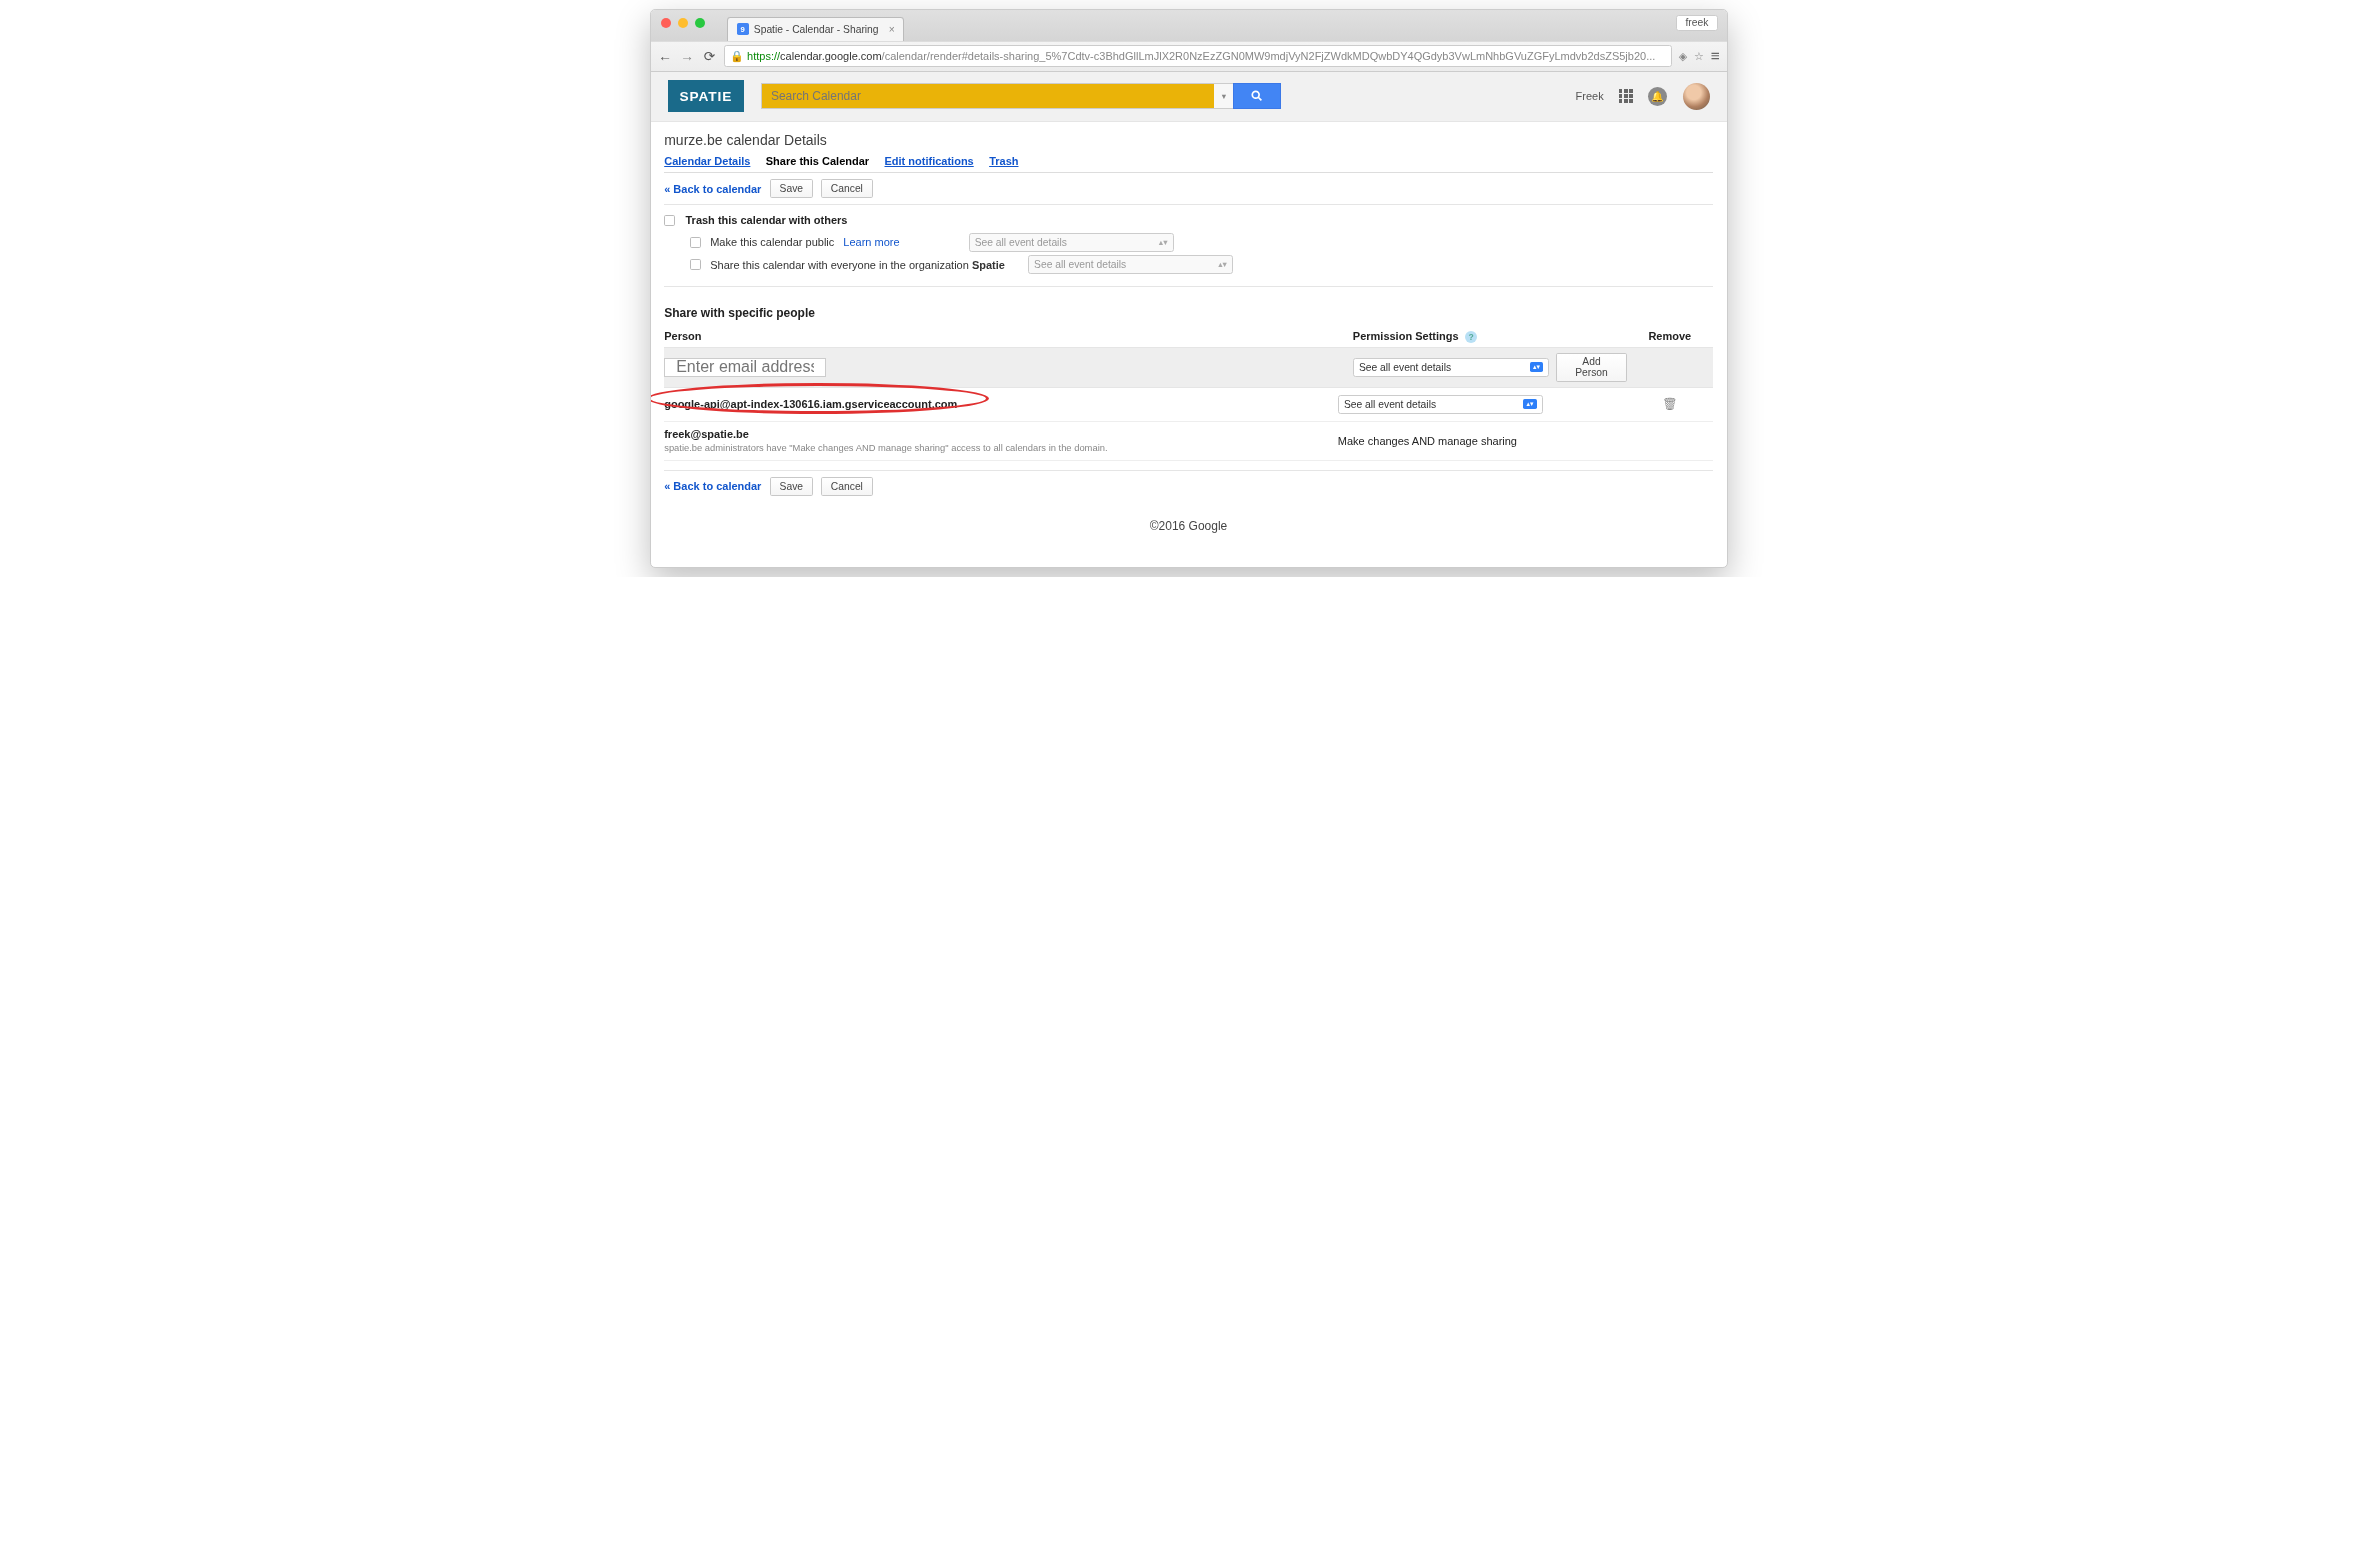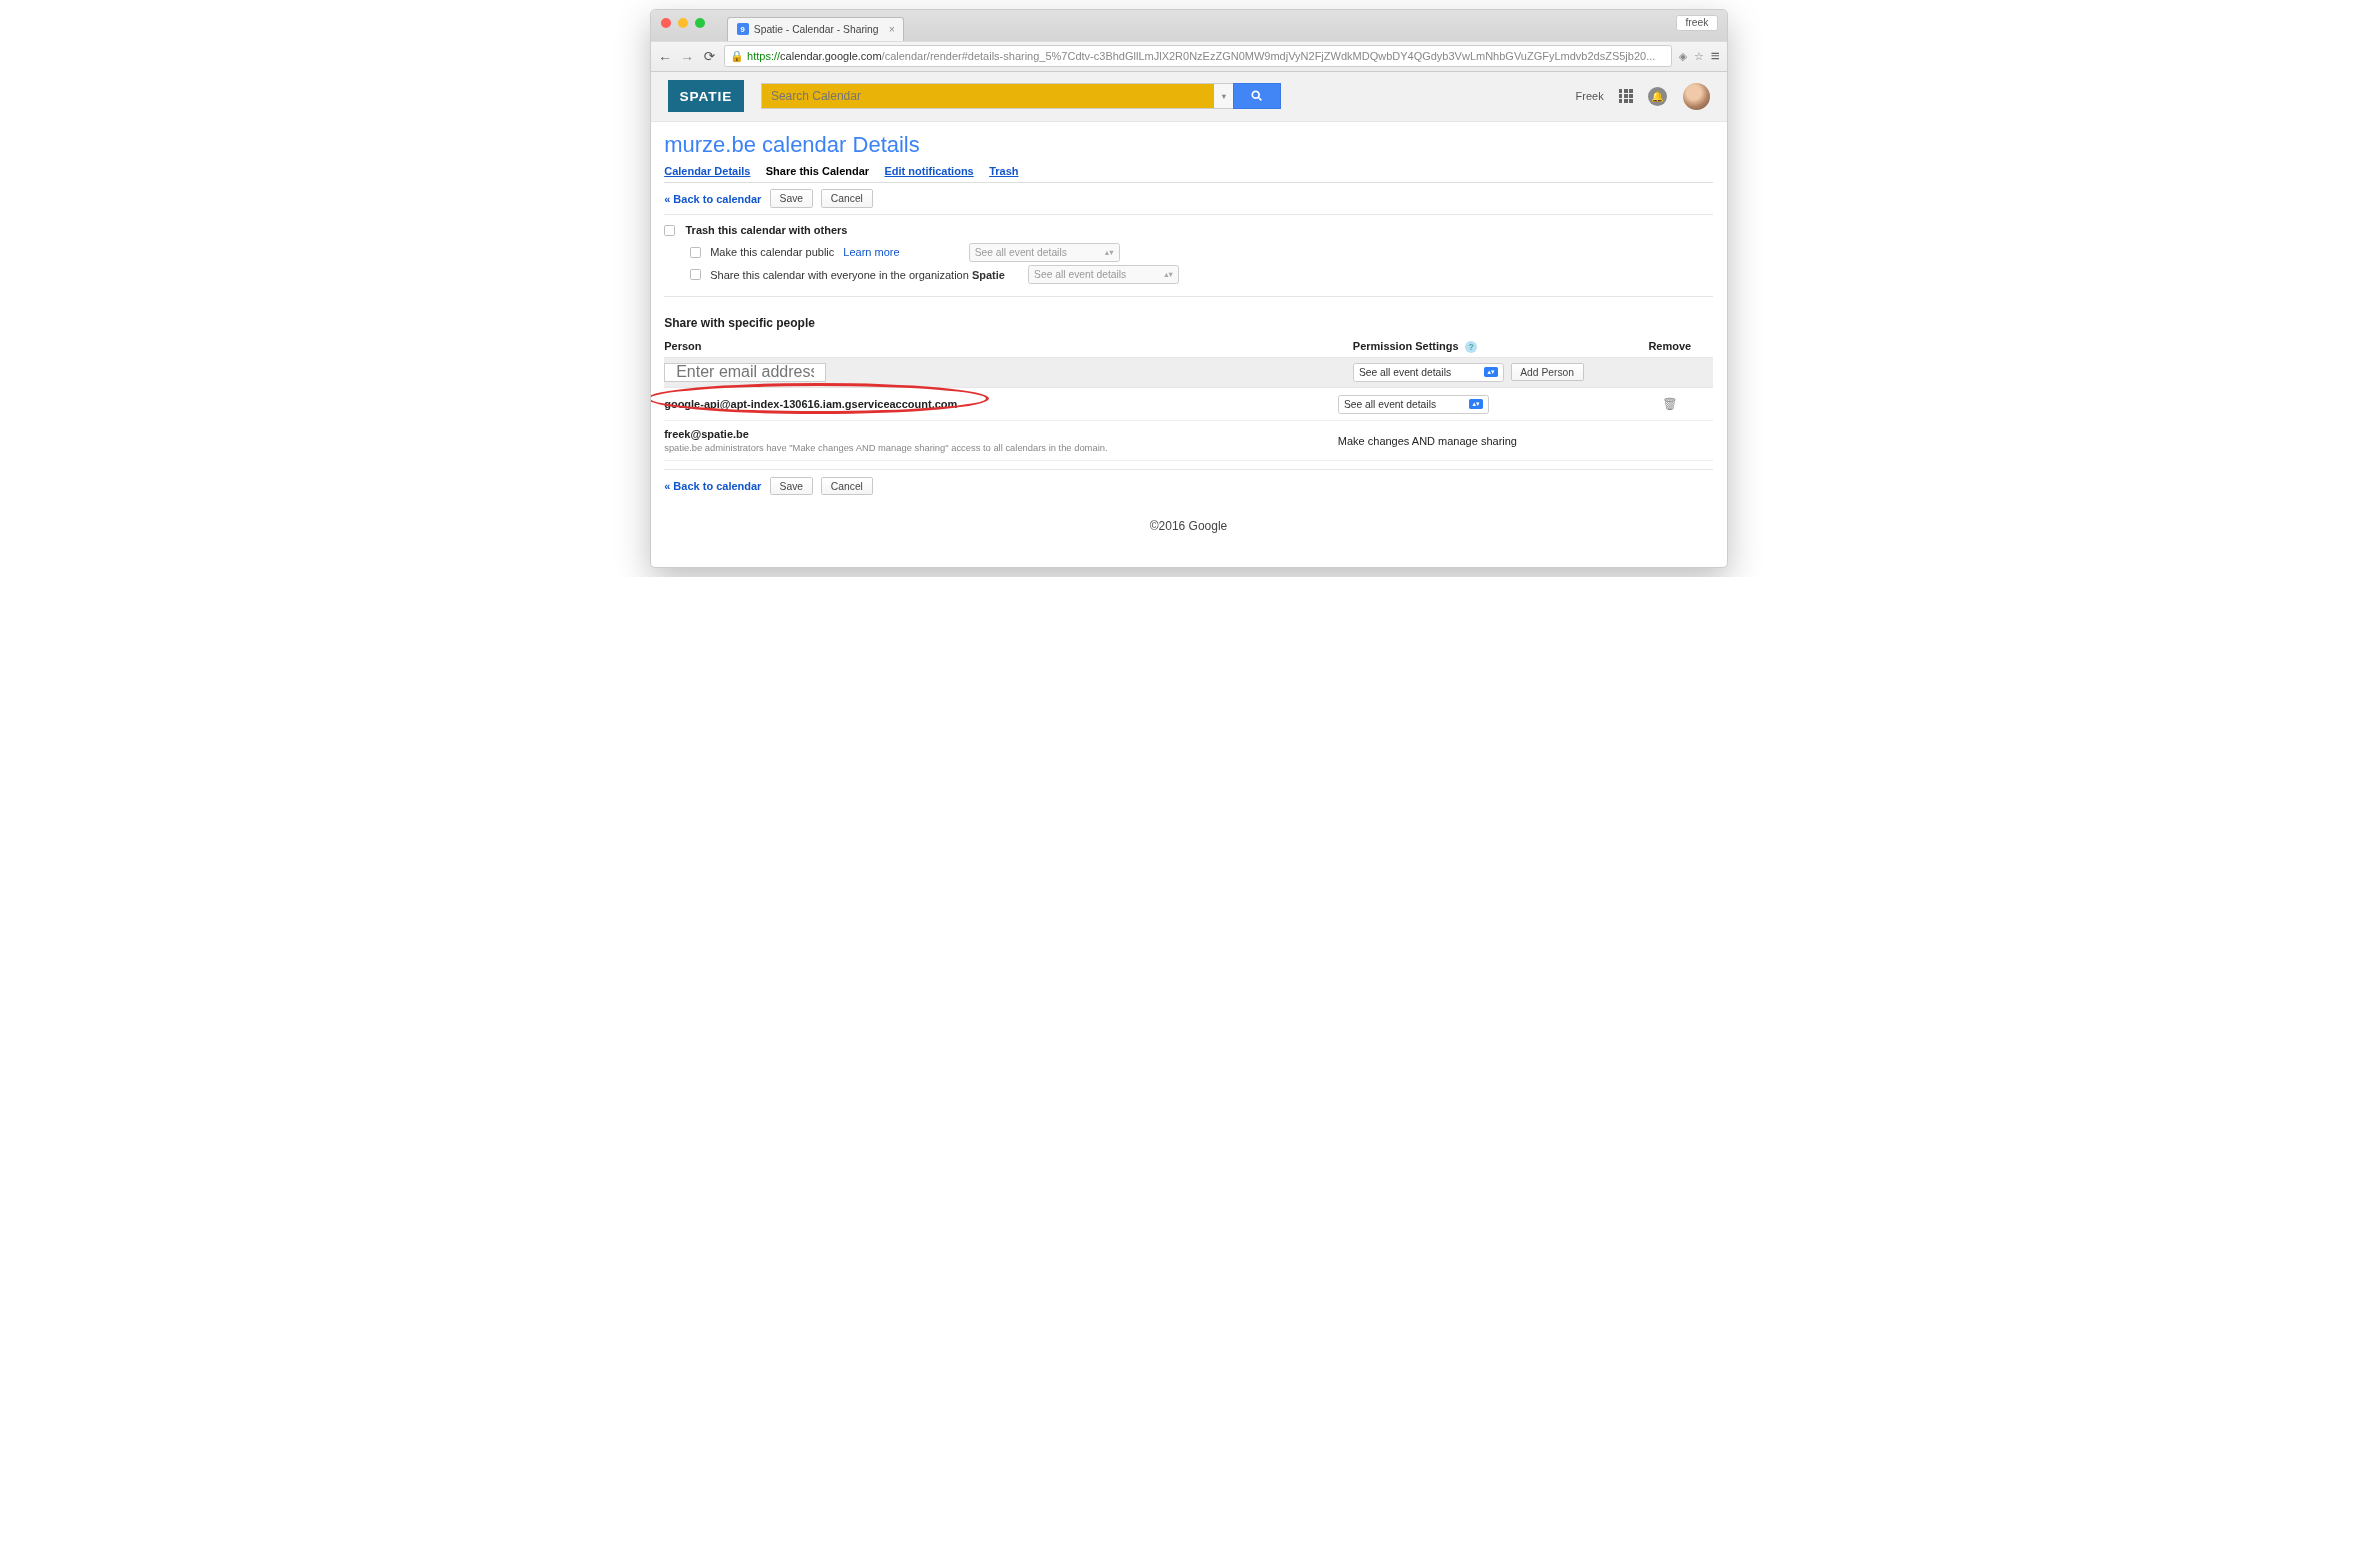--- a/index.html
+++ b/index.html
@@ -115,21 +115,21 @@
     display:flex;align-items:center;justify-content:center;color:#fff;cursor:pointer;
   }
   .g-header-right{ margin-left:auto; display:flex; align-items:center; gap:15.4px; color:#555;}
   .apps-grid{ width:13.7px;height:13.7px; display:grid; grid-template-columns:repeat(3,3.4px);grid-template-rows:repeat(3,3.4px);gap:1.7px;}
   .apps-grid span{background:#666;width:3.4px;height:3.4px;}
   .bell-circle{ width:19px;height:19px;border-radius:50%;background:#8a8a8a;display:flex;align-items:center;justify-content:center;color:#fff;font-size:10.3px;}
   .avatar{width:27px;height:27px;border-radius:50%;background:radial-gradient(circle at 40% 35%,#f0c9a8 30%,#b08060 60%,#654 100%);}
   
   .page{ padding: 6.8px 13.7px 17px; }
   .page h1{
-    font-size:22px; font-weight:normal; color:#3b82f6; margin: 3.4px 0 1.7px;
+    font-size:14px; font-weight:normal; color:#404040; margin: 3.4px 0 1.7px;
   }
   .subtabs{
     border-bottom:0.9px solid #ddd;
     padding: 5.1px 0;
     display:flex; gap:15.4px;
     font-size:11px;
   }
   .subtabs a{ color:#1155cc; text-decoration:underline; cursor:pointer; font-weight:bold;}
   .subtabs a.active{ color:#000; text-decoration:none;}
   .actionbar{
@@ -143,21 +143,21 @@
     background:linear-gradient(#fff,#f5f5f5);
     border:0.9px solid #c8c8c8; border-radius:1.7px;
     padding:2.6px 8.6px; font-size:10.3px; color:#444; cursor:pointer;
   }
   .section{ padding:8.6px 0; border-bottom:0.9px solid #e5e5e5;}
   .section-title{ font-weight:bold; font-size:11px; margin-bottom:6.8px; display:flex;align-items:center;gap:10.3px;}
   .share-options{ margin-left:26px; }
   .share-row{ display:flex; align-items:center; gap:9px; font-size:11px; color:#333; margin:3.4px 0;}
   .checkbox{ width:11px;height:11px;border:0.9px solid #bbb;border-radius:1.7px;background:#fff;display:inline-block;}
   .perm-select{
-    width:151px;height:19px;border:0.9px solid #ccc;border-radius:2.6px;background:#f9f9f9;
+    width:205px;height:19px;border:0.9px solid #ccc;border-radius:2.6px;background:#f9f9f9;
     display:flex;align-items:center;justify-content:space-between;padding:0 5.1px;color:#999;font-size:10.3px;
   }
   .perm-select.active{ color:#333; background:#fff;}
   .perm-select.blue-end{ }
   .perm-select .sel-arrows{ color:#aaa; font-size:8.6px; line-height:1;}
   .perm-select.blue-end .sel-arrows{ background:#2d7ff9; color:#fff; padding:1.7px 3.4px; border-radius:1.7px; font-size:6.8px;}
   .section2-title{ font-weight:bold; font-size:12px; margin:10.3px 0 6.8px;}
   .share-table-header{
     display:grid;
     grid-template-columns: 1fr 274px 86px;

